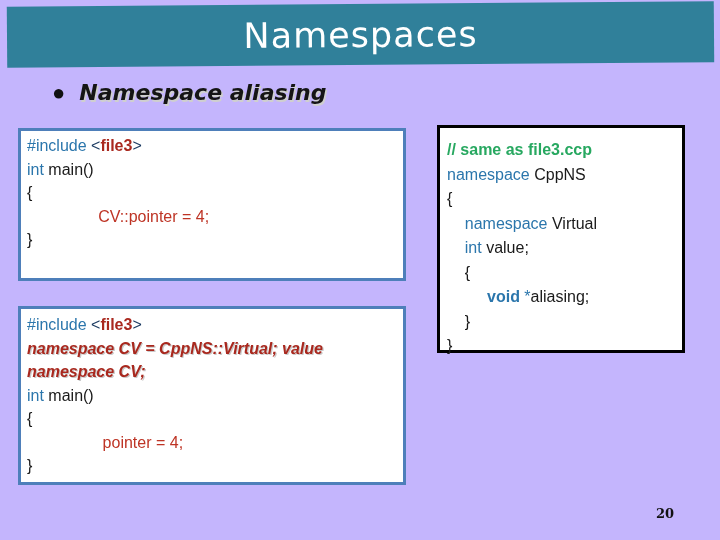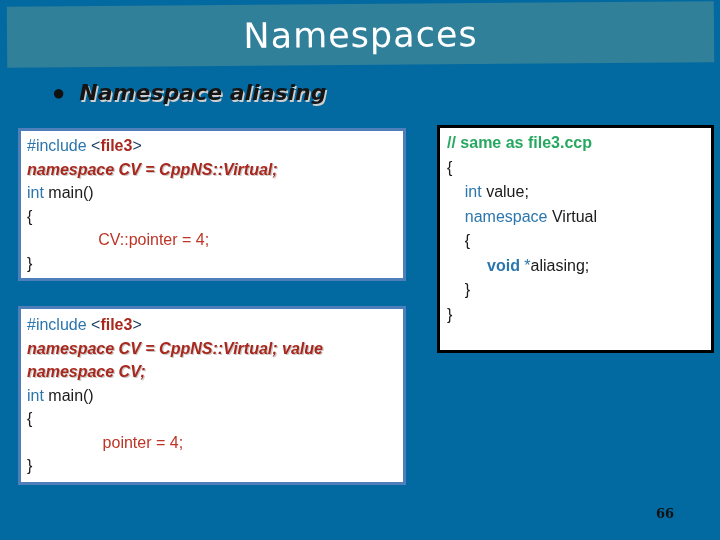--- a/index.html
+++ b/index.html
@@ -1,18 +1,18 @@
 <!DOCTYPE html>
 <html style="--band: #30809A; --keyword-blue: #2B76AC; --dark-red: #A9281E; --red: #BE3425; --green: #27A860; --box-border-blue: #4E7FBA; --box-border-black: #000000; --bracket-dark: #17375E; --text-black: #1A1A1A;"><head>
 <meta charset="utf-8">
 <style>
   html,body { margin:0; padding:0; background:#ffffff; }
   .slide {
     position:relative; width:720px; height:540px; overflow:hidden;
-    background:#0369a1; font-family:"Liberation Sans", sans-serif;
+    background:#c4b5fd; font-family:"Liberation Sans", sans-serif;
   }
 
   
   .title-band {
     position:absolute; left:7px; top:4px; width:707px; height:61px;
     background:var(--band, #30809A);
     transform:rotate(-0.45deg);
     display:flex; align-items:center; justify-content:center;
   }
   .title-text {
@@ -36,21 +36,21 @@
 
   
   .code-box {
     position:absolute; background:#ffffff; box-sizing:border-box;
     font-size:16px;
   }
   .box-blue { border:3px solid var(--box-border-blue, #4E7FBA); }
   .box-black { border:3px solid #000000; }
   .box1 { left:18px;  top:128px; width:388px; height:153px; padding:3px 6px; }
   .box2 { left:18px;  top:306px; width:388px; height:179px; padding:4px 6px; }
-  .box3 { left:437px; top:125px; width:277px; height:228px; padding:3px 7px; }
+  .box3 { left:437px; top:125px; width:248px; height:228px; padding:10px 7px; }
   .box1 .code-line, .box2 .code-line { line-height:23.5px; }
   .box3 .code-line { line-height:24.5px; }
   .code-line { white-space:pre; }
 
   .c-black   { color:var(--text-black, #1a1a1a); }
   .c-blue    { color:var(--keyword-blue, #2B76AC); }
   .c-darkred { color:var(--dark-red, #A9281E); }
   .c-red     { color:var(--red, #BE3425); }
   .c-green   { color:var(--green, #27A860); }
   .c-bracket { color:var(--bracket-dark, #17375E); }
@@ -74,43 +74,43 @@
     <span class="title-text">Namespaces</span>
   </div>
 
   <div class="bullet-row">
     <span class="bullet-dot">●</span>
     <span class="bullet-text">Namespace aliasing</span>
   </div>
 
   <div class="code-box box-blue box1">
       <div class="code-line"><span class="c-blue">#include </span><span class="c-bracket">&lt;</span><span class="c-darkred b">file3</span><span class="c-bracket">&gt;</span></div>
-      <div class="code-line"><span class="c-darkred b i sh">namespace CV = CppNS::Virtual;</span></div>
       <div class="code-line"><span class="c-blue">int </span><span class="c-black">main()</span></div>
       <div class="code-line"><span class="c-black">{</span></div>
       <div class="code-line"><span class="c-black">                </span><span class="c-red">CV::pointer = 4;</span></div>
       <div class="code-line"><span class="c-black">}</span></div>
     </div>
 
   <div class="code-box box-blue box2">
       <div class="code-line"><span class="c-blue">#include </span><span class="c-bracket">&lt;</span><span class="c-darkred b">file3</span><span class="c-bracket">&gt;</span></div>
       <div class="code-line"><span class="c-darkred b i sh">namespace CV = CppNS::Virtual; value</span></div>
       <div class="code-line"><span class="c-darkred b i sh">namespace CV;</span></div>
       <div class="code-line"><span class="c-blue">int </span><span class="c-black">main()</span></div>
       <div class="code-line"><span class="c-black">{</span></div>
       <div class="code-line"><span class="c-black">                 </span><span class="c-red">pointer = 4;</span></div>
       <div class="code-line"><span class="c-black">}</span></div>
     </div>
 
   <div class="code-box box-black box3">
       <div class="code-line"><span class="c-green b">// same as file3.ccp</span></div>
+      <div class="code-line"><span class="c-blue">namespace </span><span class="c-black">CppNS</span></div>
       <div class="code-line"><span class="c-black">{</span></div>
+      <div class="code-line"><span class="c-black">    </span><span class="c-blue">namespace </span><span class="c-black">Virtual</span></div>
       <div class="code-line"><span class="c-black">    </span><span class="c-blue">int </span><span class="c-black">value;</span></div>
-      <div class="code-line"><span class="c-black">    </span><span class="c-blue">namespace </span><span class="c-black">Virtual</span></div>
       <div class="code-line"><span class="c-black">    {</span></div>
       <div class="code-line"><span class="c-black">         </span><span class="c-blue b">void </span><span class="c-blue">*</span><span class="c-black">aliasing;</span></div>
       <div class="code-line"><span class="c-black">    }</span></div>
       <div class="code-line"><span class="c-black">}</span></div>
     </div>
 
-  <div class="page-number">66</div>
+  <div class="page-number">20</div>
 
 </div>
 
 </body></html>

